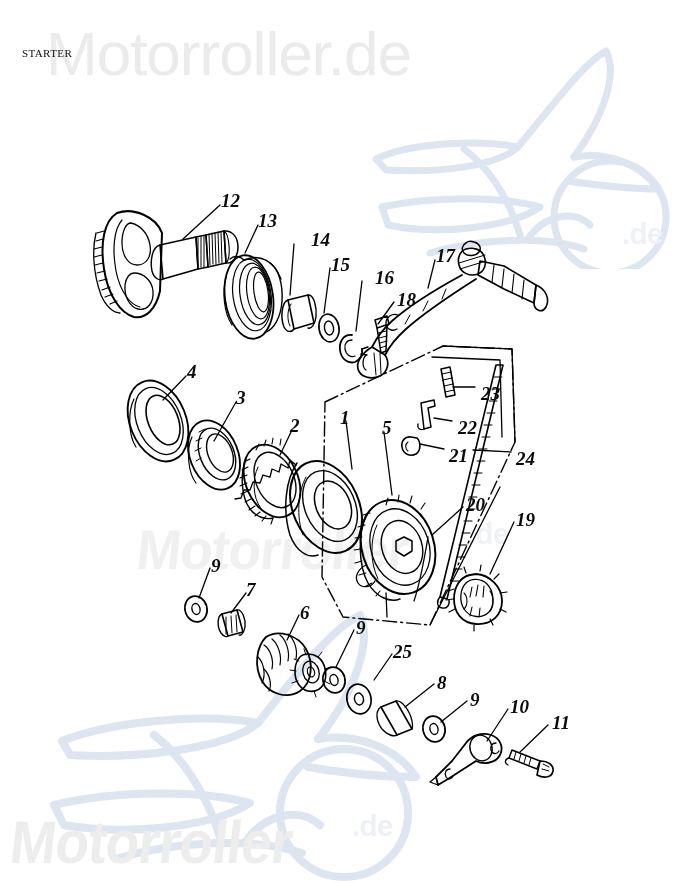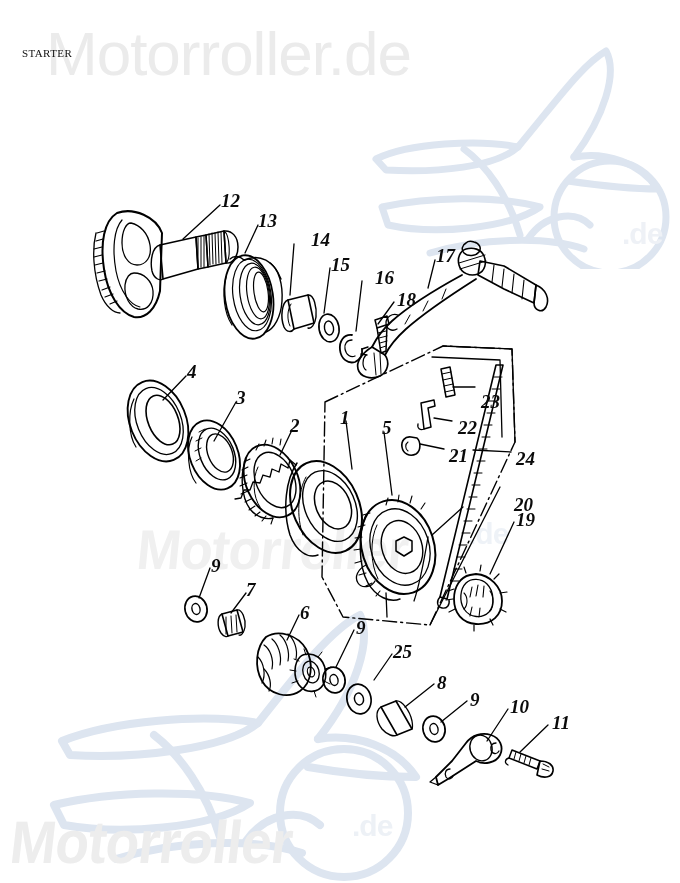--- a/index.html
+++ b/index.html
@@ -444,21 +444,21 @@
       <div class="callout" style="left: 510px; top: 679px;">10</div>
       <div class="callout" style="left: 552px; top: 695px;">11</div>
       <div class="callout" style="left: 221px; top: 173px;">12</div>
       <div class="callout" style="left: 258px; top: 193px;">13</div>
       <div class="callout" style="left: 295px; top: 212px; margin-left: 16px;">14</div>
       <div class="callout" style="left: 331px; top: 237px;">15</div>
       <div class="callout" style="left: 363px; top: 250px; margin-left: 12px;">16</div>
       <div class="callout" style="left: 436px; top: 228px;">17</div>
       <div class="callout" style="left: 397px; top: 272px;">18</div>
       <div class="callout" style="left: 516px; top: 492px;">19</div>
-      <div class="callout" style="left: 466px; top: 477px; margin-left: 48px;">20</div>
+      <div class="callout" style="left: 466px; top: 477px;">20</div>
       <div class="callout" style="left: 449px; top: 428px;">21</div>
       <div class="callout" style="left: 458px; top: 400px;">22</div>
-      <div class="callout" style="left: 481px; top: 366px; margin-top: 8px;">23</div>
+      <div class="callout" style="left: 481px; top: 366px;">23</div>
       <div class="callout" style="left: 516px; top: 431px;">24</div>
       <div class="callout" style="left: 393px; top: 624px; font-family: Liberation Serif, serif;">25</div>
     </div>
 
 </div>
 
 </body></html>

